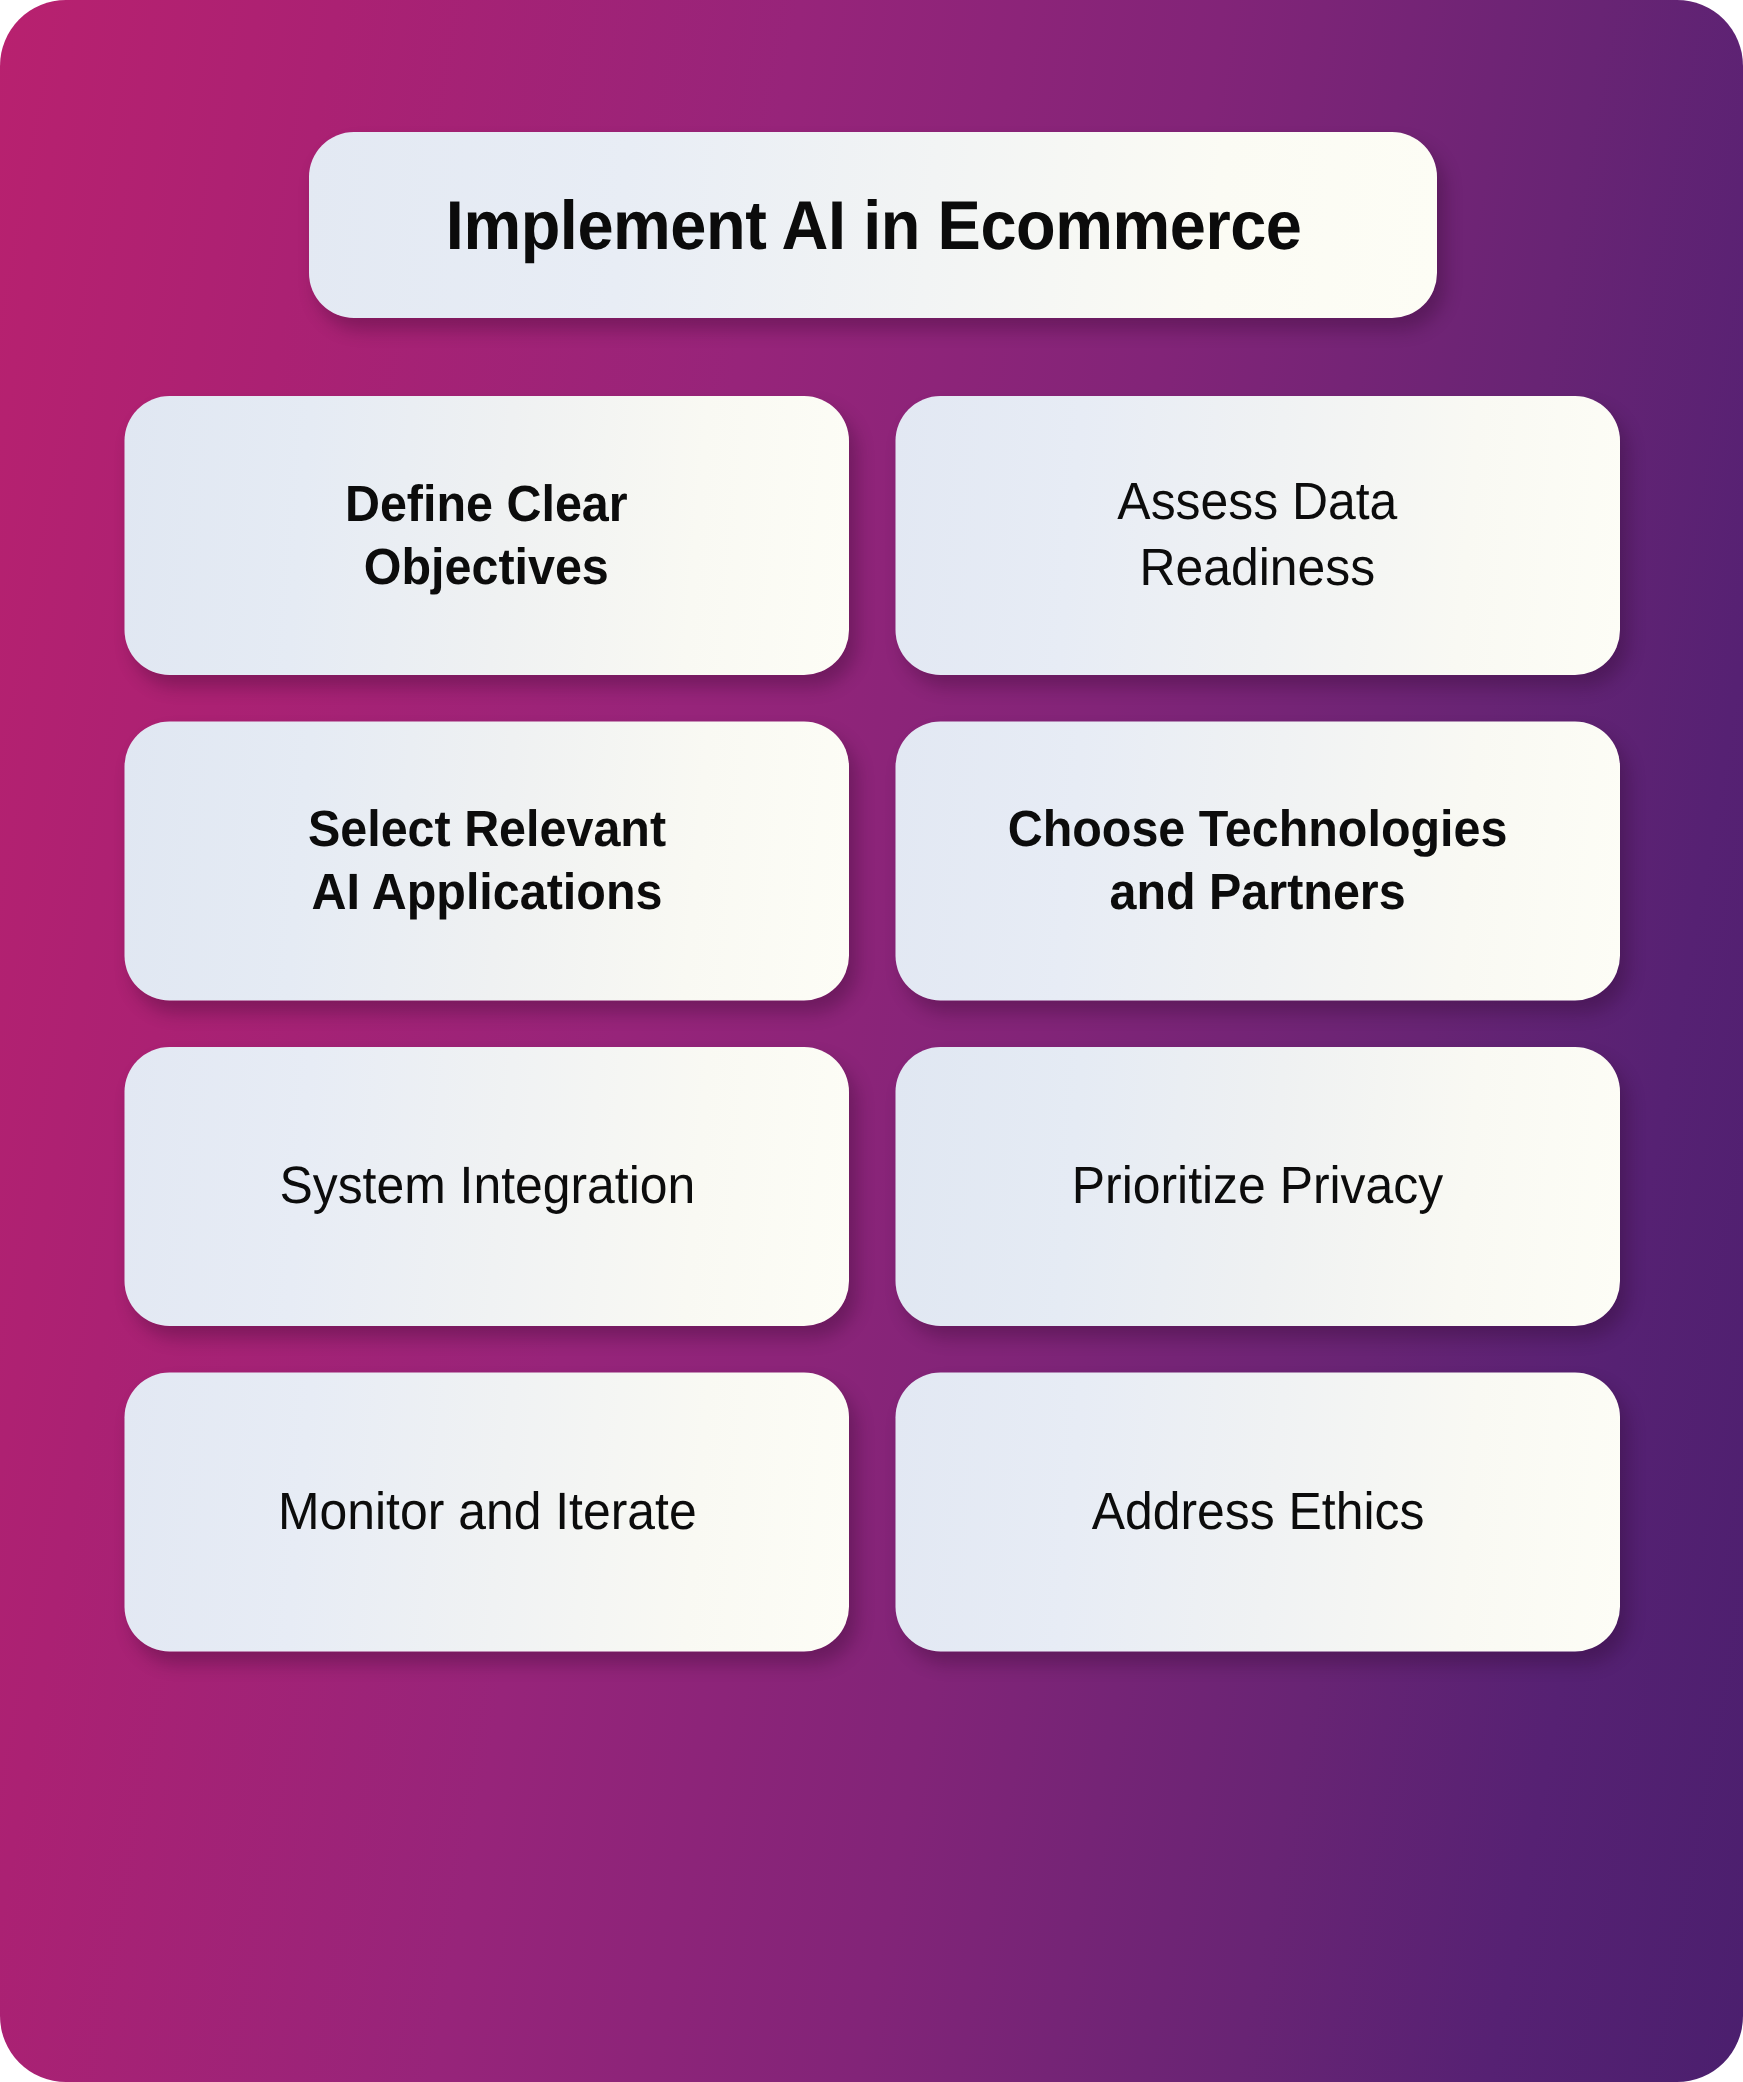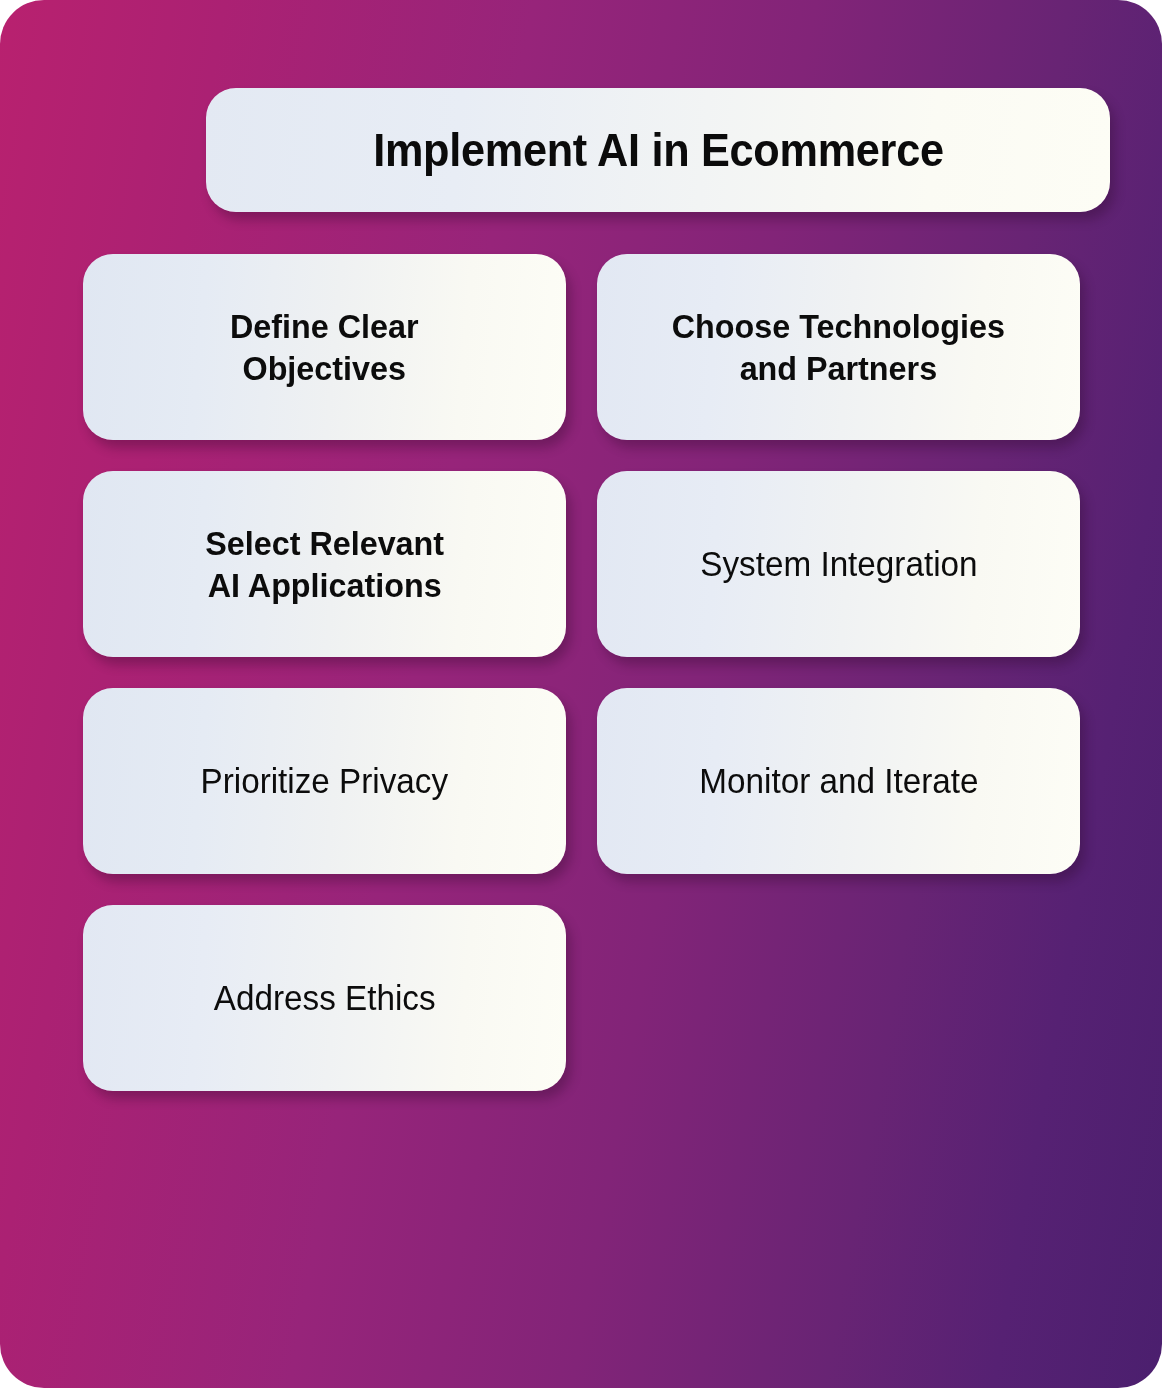--- a/index.html
+++ b/index.html
@@ -32,21 +32,21 @@
         #562173 88%,
         #4b1f6e 100%);
     overflow: hidden;
   }
 
   
   #title-card {
     position: absolute;
     left: 206px;
     top: 88px;
-    width: 904px;
+    width: 752px;
     height: 124px;
     border-radius: 30px;
     background: linear-gradient(95deg, #e3e9f3 0%, #e8edf5 28%, #f2f4f4 55%, #fbfbf4 80%, #fdfdf5 100%);
     box-shadow: 5px 8px 11px rgba(40, 8, 35, 0.30);
     display: flex;
     align-items: center;
     justify-content: center;
   }
   #title-text {
     font-size: 46px;
@@ -56,21 +56,21 @@
     text-align: center;
     line-height: 1.1;
     padding: 0 18px;
     transform: scaleX(0.94);
   }
 
   
   #grid {
     position: absolute;
     left: 83px;
-    top: 254px;
+    top: 264px;
     width: 998px;
     display: grid;
     grid-template-columns: 483px 483px;
     column-gap: 32px;
     row-gap: 31px;
     gap: 31px;
   }
 
   .card {
     height: 186px;
@@ -111,28 +111,32 @@
 
   <div id="title-card">
     <div id="title-text">Implement AI in Ecommerce</div>
   </div>
 
   <div id="grid">
     <div class="card">
       <div class="card-label bold two-line">Define Clear
 Objectives</div>
     </div>
+    <div class="card col-right">
+      <div class="card-label two-line">Assess Data
+Readiness</div>
+    </div>
 
+    <div class="card">
+      <div class="card-label bold two-line">Select Relevant
+AI Applications</div>
+    </div>
     <div class="card col-right">
       <div class="card-label bold two-line">Choose Technologies
 and Partners</div>
-    </div>
-    <div class="card">
-      <div class="card-label bold two-line">Select Relevant
-AI Applications</div>
     </div>
 
     <div class="card col-right">
       <div class="card-label">System Integration</div>
     </div>
 
     <div class="card">
       <div class="card-label">Prioritize Privacy</div>
     </div>
 

